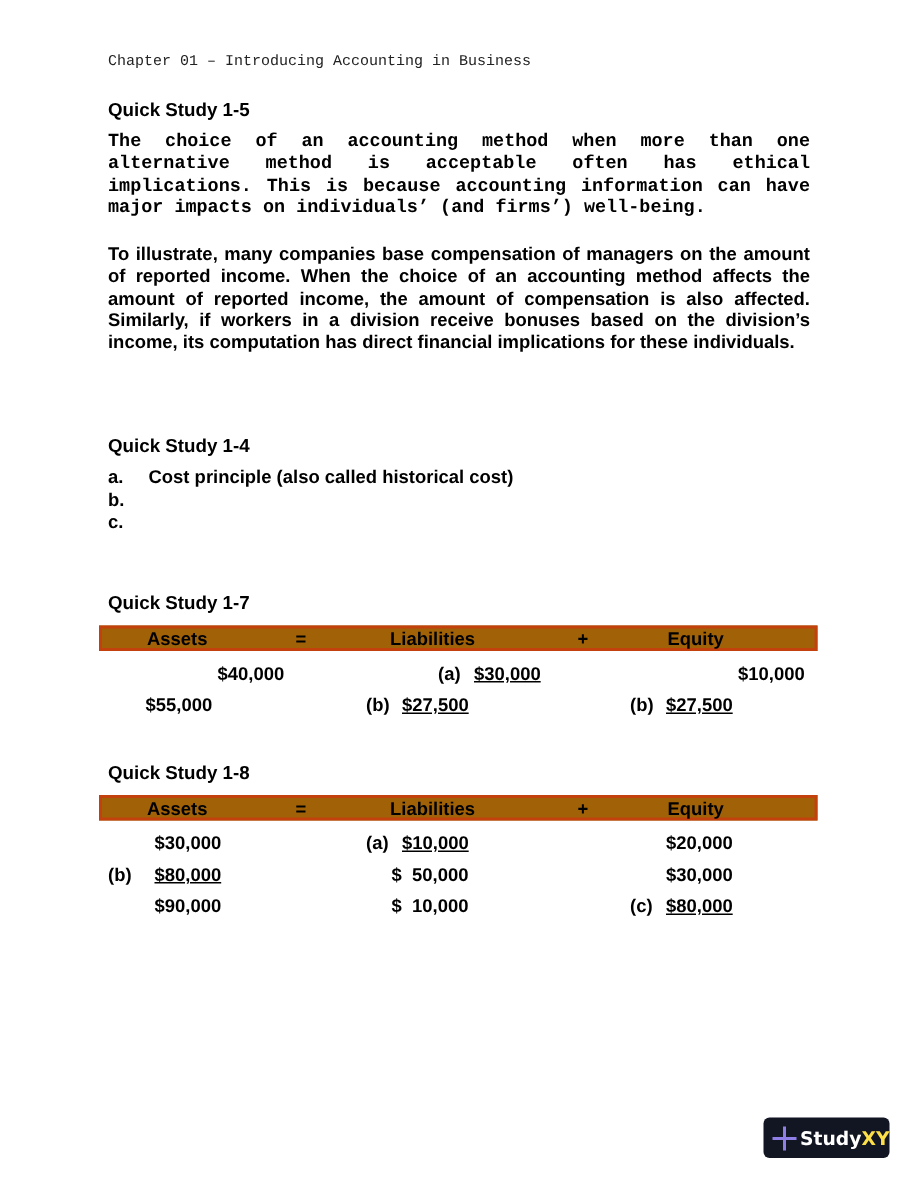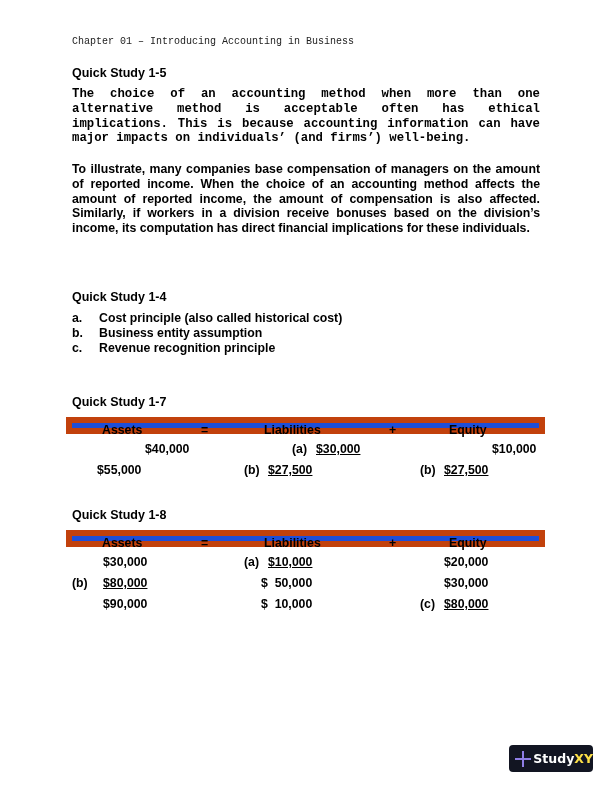--- a/index.html
+++ b/index.html
@@ -3,21 +3,21 @@
 <meta charset="utf-8">
 <style>
   html, body { margin: 0; padding: 0; background: #ffffff; }
   body { width: 612px; height: 792px; position: relative; overflow: hidden; color: #000; }
   .running-head { position: absolute; left: 72px; top: 36px; font-family: Liberation Mono, monospace; font-size: 10px; color: #222; }
   .h { position: absolute; left: 72px; font-family: "Liberation Sans", sans-serif; font-weight: bold; font-size: 12.5px; }
   .para { position: absolute; left: 72px; width: 468px; font-family: "Liberation Sans", sans-serif; font-weight: bold; font-size: 12.3px; line-height: 14.8px; text-align: justify; }
   .list { position: absolute; left: 72px; font-family: "Liberation Sans", sans-serif; font-weight: bold; font-size: 12.3px; line-height: 15px; }
   .list .item { display: flex; }
   .list .mk { width: 27px; }
-  .band { position: absolute; left: 66px; width: 479px; height: 17px; background: #1d4ed8; border: 6px solid #c2410c; box-sizing: border-box; font-family: "Liberation Sans", sans-serif; font-weight: bold; font-size: 12.3px; }
+  .band { position: absolute; left: 66px; width: 479px; height: 17px; background: #a16207; border: 2px solid #c2410c; box-sizing: border-box; font-family: "Liberation Sans", sans-serif; font-weight: bold; font-size: 12.3px; }
   .band span, .row span { position: absolute; top: 0; white-space: nowrap; }
   .band span { line-height: 15px; }
   .row { position: absolute; left: 0; width: 612px; height: 16px; font-family: "Liberation Sans", sans-serif; font-weight: bold; font-size: 12.3px; line-height: 16px; }
   .u { text-decoration: underline; }
   .pageno { position: absolute; left: 299px; top: 746px; font-family: "Liberation Serif", serif; font-size: 15px; color: #222; margin-top: 47px; }
   .badge { position: absolute; left: 509px; top: 745px; width: 84px; height: 27px; background: #121522; border-radius: 4px; display: flex; align-items: center; font-family: "DejaVu Sans", sans-serif; font-weight: bold; font-size: 12.5px; color: #ffffff; }
   .badge .plus { width: 16px; height: 16px; position: relative; margin-left: 6px; margin-right: 5px; }
   .badge .plus::before { content: ""; position: absolute; left: 7px; top: 0; width: 2px; height: 16px; background: #8f7ee6; }
   .badge .plus::after { content: ""; position: absolute; left: 0; top: 7px; width: 16px; height: 2px; background: #8f7ee6; }
   .badge .xy { color: #fde047; }
@@ -32,25 +32,23 @@
 <div class="para" style="top:162px;">To illustrate, many companies base compensation of managers on the amount of reported income. When the choice of an accounting method affects the amount of reported income, the amount of compensation is also affected. Similarly, if workers in a division receive bonuses based on the division’s income, its computation has direct financial implications for these individuals.</div>
 
 <div class="h" style="top:290px;">Quick Study 1-4</div>
 <div class="list" style="top:311px;">
   <div class="item">
     <span class="mk">a.</span>
     <span>Cost principle (also called historical cost)</span>
   </div>
   <div class="item">
     <span class="mk">b.</span>
-    <span>Business entity assumption</span>
   </div>
   <div class="item">
     <span class="mk">c.</span>
-    <span>Revenue recognition principle</span>
   </div>
 </div>
 
 <div class="h" style="top:395px;">Quick Study 1-7</div>
 <div class="band" style="top:417px;">
   <span style="left:30px;">Assets</span>
   <span style="left:129px;">=</span>
   <span style="left:192px;">Liabilities</span>
   <span style="left:317px;">+</span>
   <span style="left:377px;">Equity</span>

